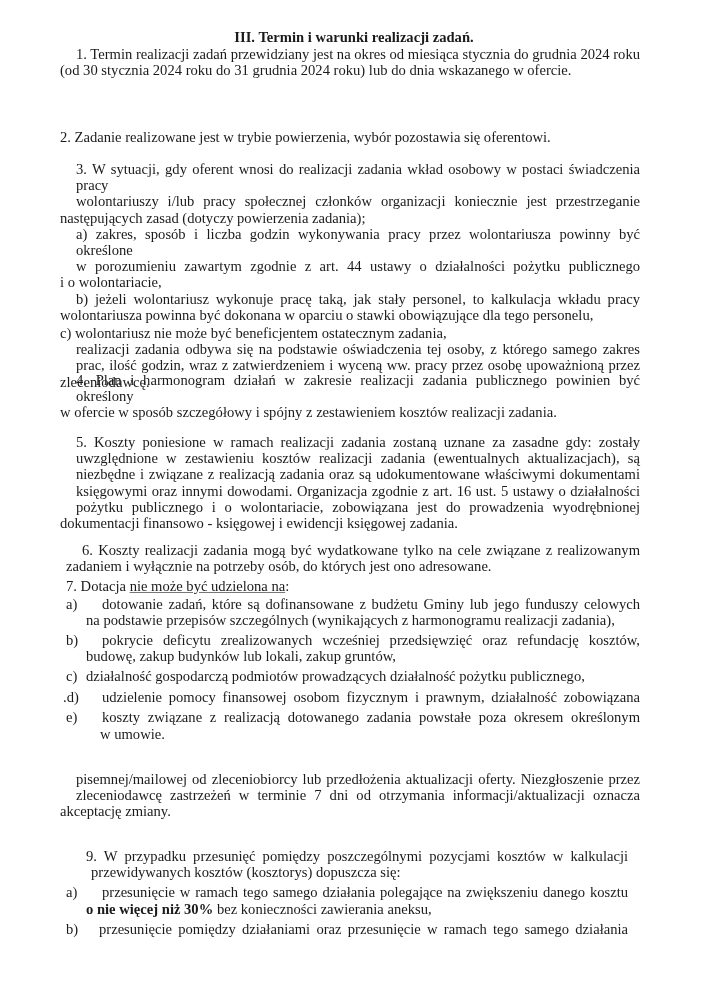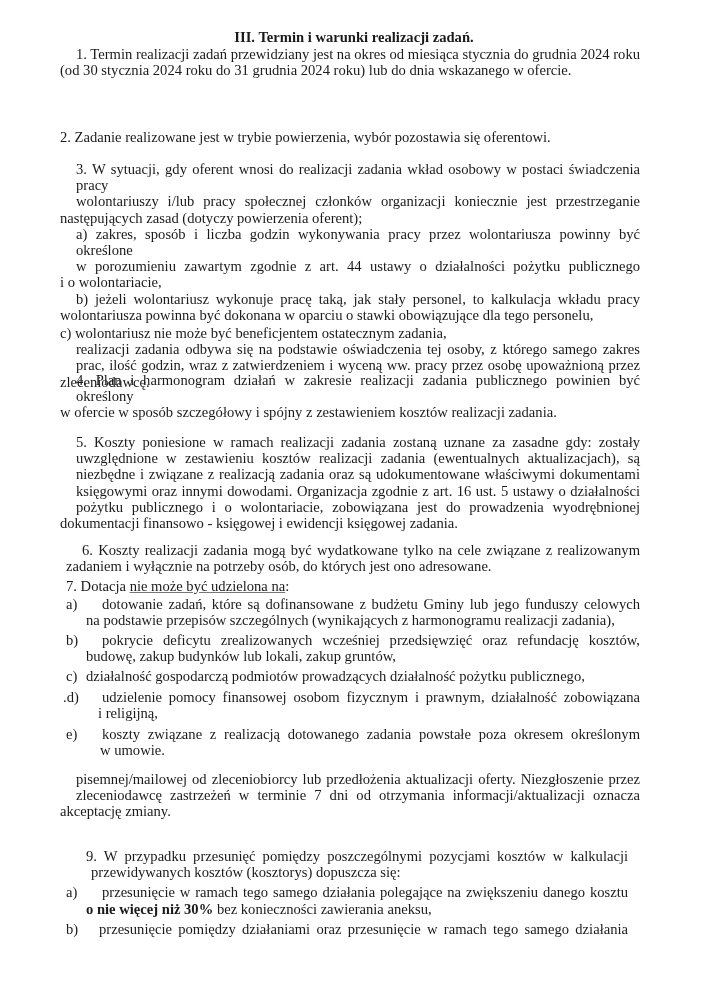--- a/index.html
+++ b/index.html
@@ -30,21 +30,21 @@
     <span class="line">(od 30 stycznia 2024 roku do 31 grudnia 2024 roku) lub do dnia wskazanego w ofercie.</span>
   </div>
 
   <div class="block" style="top:129px">
     <span class="line">2. Zadanie realizowane jest w trybie powierzenia, wybór pozostawia się oferentowi.</span>
   </div>
 
   <div class="block" style="top:161px">
     <span class="jl">3. W sytuacji, gdy oferent wnosi do realizacji zadania wkład osobowy w postaci świadczenia pracy</span>
     <span class="jl">wolontariuszy i/lub pracy społecznej członków organizacji koniecznie jest przestrzeganie</span>
-    <span class="line">następujących zasad (dotyczy powierzenia oferent);</span>
+    <span class="line">następujących zasad (dotyczy powierzenia zadania);</span>
     <span class="jl">a) zakres, sposób i liczba godzin wykonywania pracy przez wolontariusza powinny być określone</span>
     <span class="jl">w porozumieniu zawartym zgodnie z art. 44 ustawy o działalności pożytku publicznego</span>
     <span class="line">i o wolontariacie,</span>
     <span class="jl">b) jeżeli wolontariusz wykonuje pracę taką, jak stały personel, to kalkulacja wkładu pracy</span>
     <span class="line">wolontariusza powinna być dokonana w oparciu o stawki obowiązujące dla tego personelu,</span>
     <span class="line" style="margin-top:2px">c) wolontariusz nie może być beneficjentem ostatecznym zadania,</span>
     <span class="jl">realizacji zadania odbywa się na podstawie oświadczenia tej osoby, z którego samego zakres</span>
     <span class="jl">prac, ilość godzin, wraz z zatwierdzeniem i wyceną ww. pracy przez osobę upoważnioną przez</span>
     <span class="line">zleceniodawcę.</span>
   </div>
@@ -83,21 +83,20 @@
       <span class="lt jl">pokrycie deficytu zrealizowanych wcześniej przedsięwzięć oraz refundację kosztów,</span>
       <span class="lt line">budowę, zakup budynków lub lokali, zakup gruntów,</span>
     </div>
     <div style="position:relative; margin-top:4px">
       <span class="li">c)</span>
       <span class="lt line">działalność gospodarczą podmiotów prowadzących działalność pożytku publicznego,</span>
     </div>
     <div style="position:relative; margin-top:5px">
       <span class="li" style="left:-3px">.d)</span>
       <span class="lt jl">udzielenie pomocy finansowej osobom fizycznym i prawnym, działalność zobowiązana</span>
-      <span class="lt line" style="padding-left:32px">i religijną,</span>
     </div>
     <div style="position:relative; margin-top:4px">
       <span class="li">e)</span>
       <span class="lt jl">koszty związane z realizacją dotowanego zadania powstałe poza okresem określonym</span>
       <span class="lt line" style="padding-left:34px">w umowie.</span>
     </div>
   </div>
 
   <div class="block" style="top:771px">
     <span class="jl">pisemnej/mailowej od zleceniobiorcy lub przedłożenia aktualizacji oferty. Niezgłoszenie przez</span>

